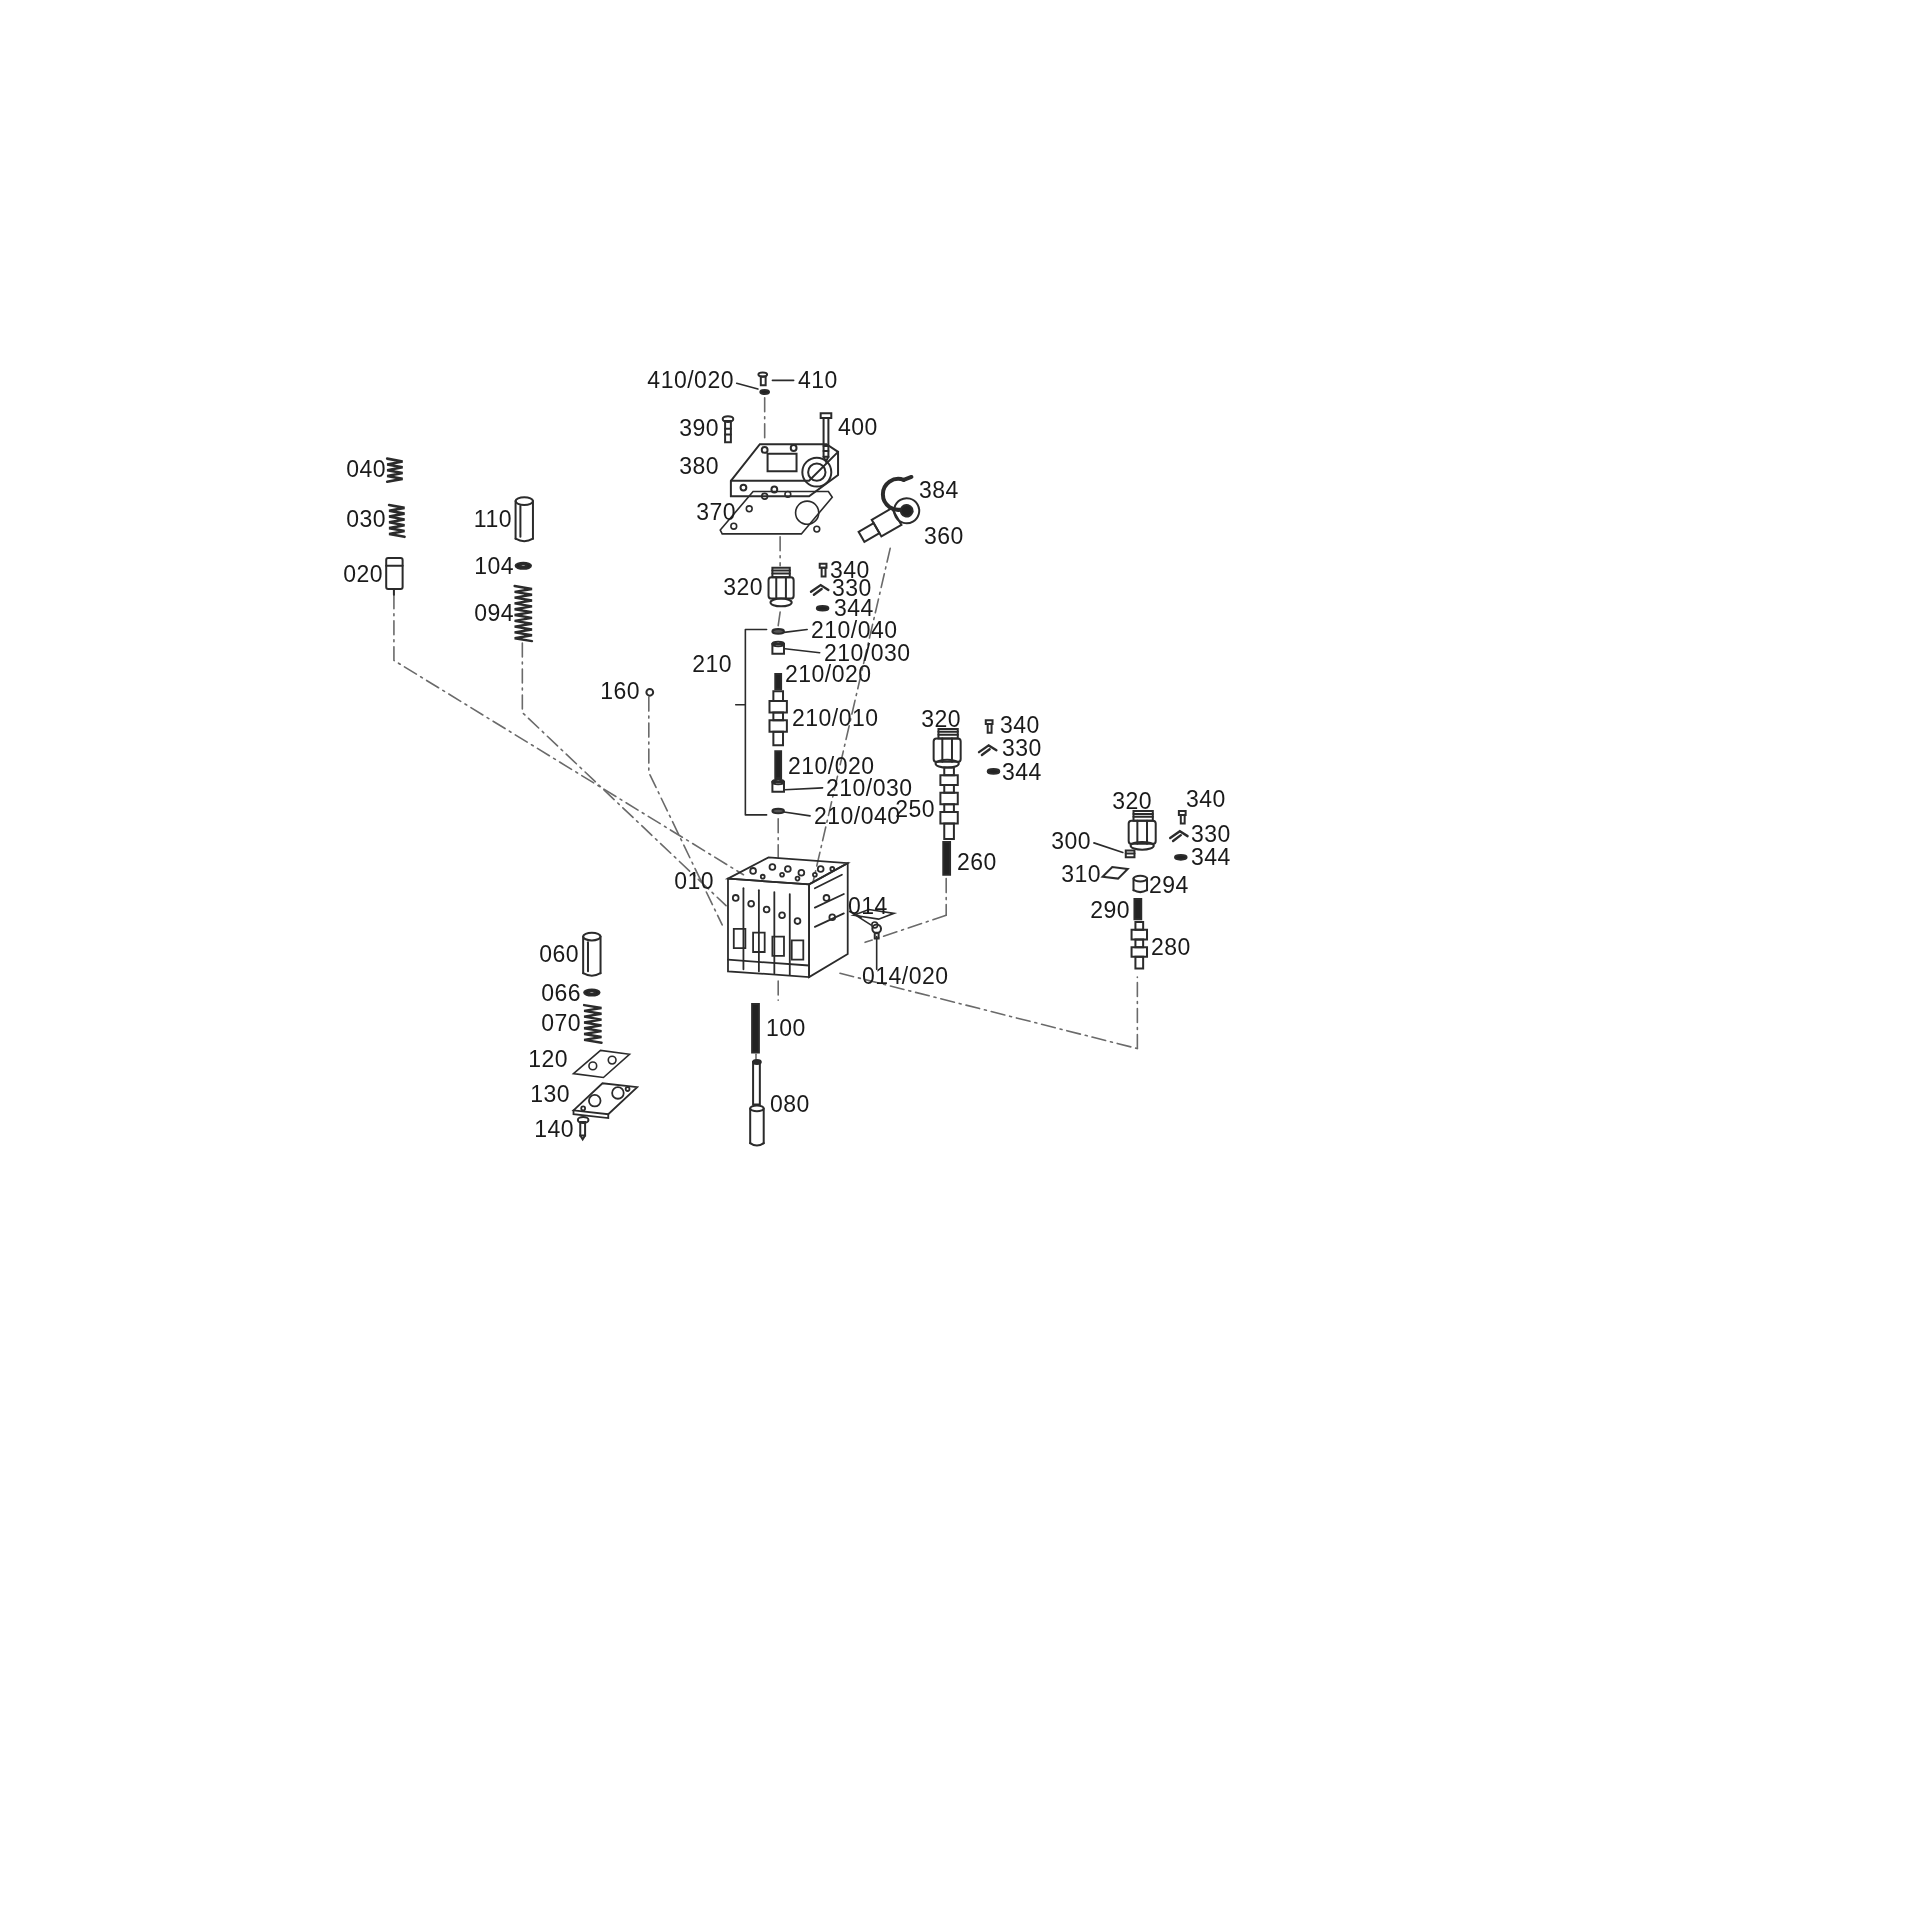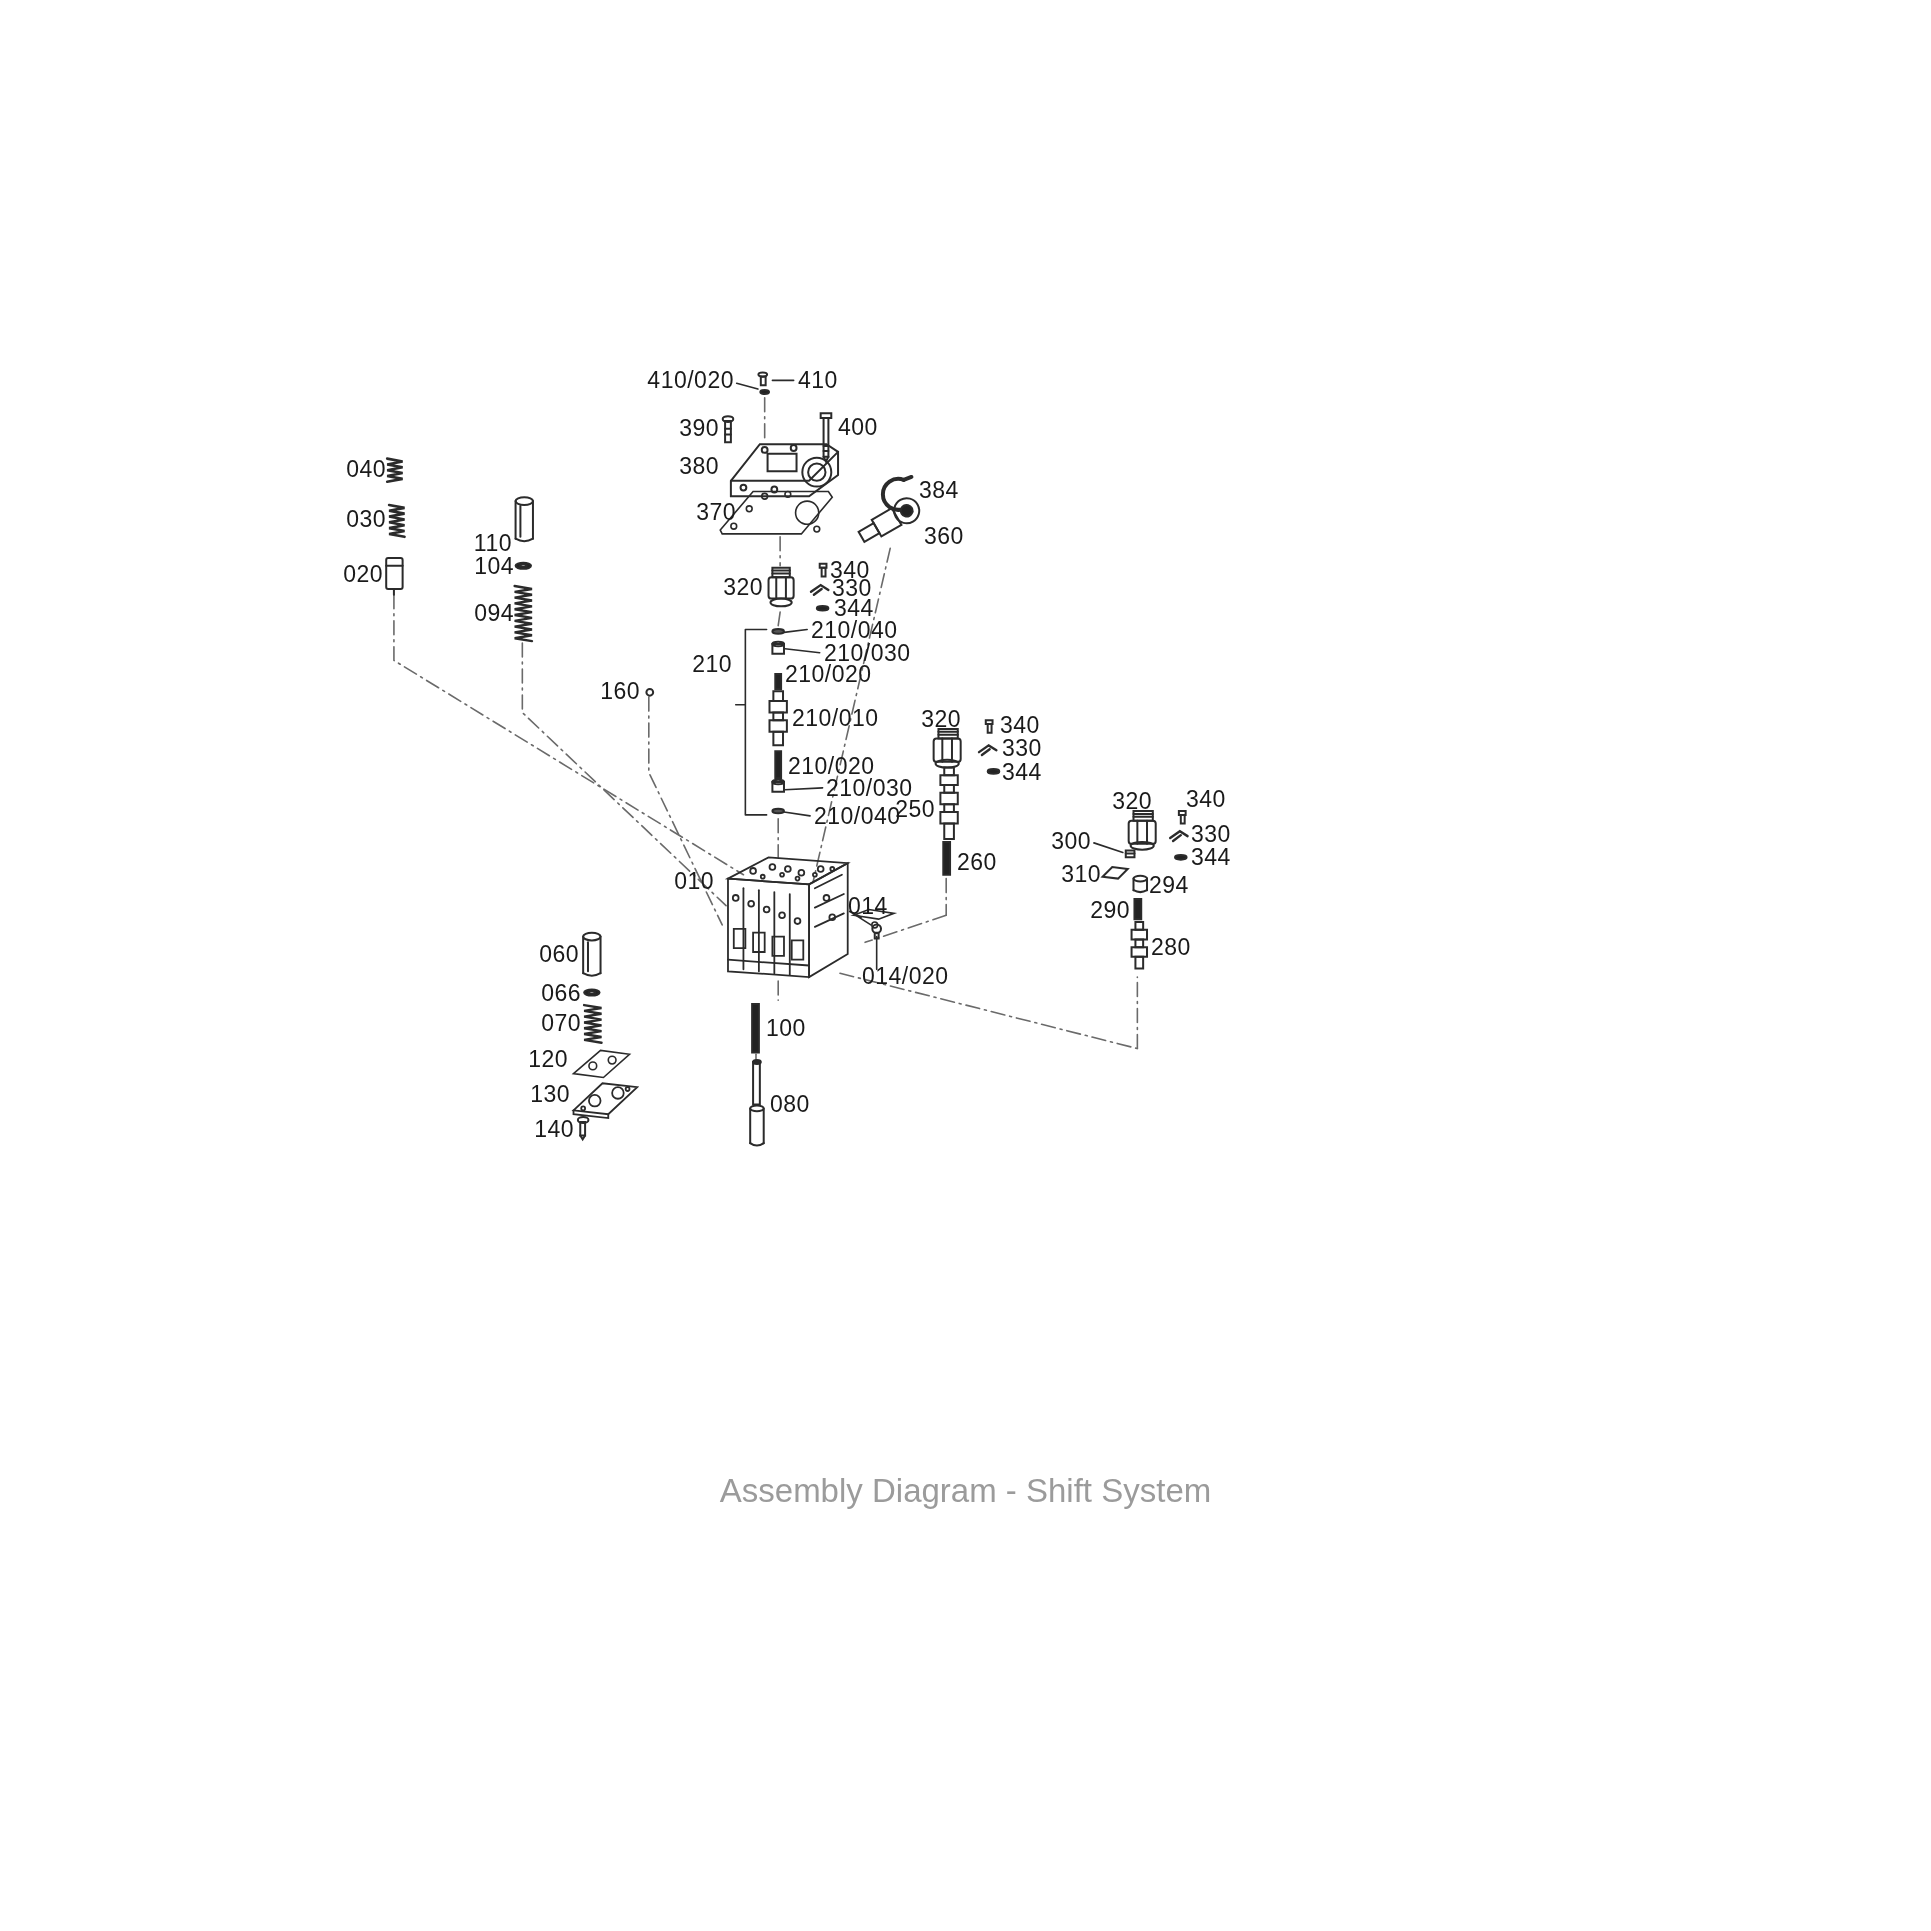--- a/index.html
+++ b/index.html
@@ -336,21 +336,21 @@
       <ellipse cx="784" cy="1148" rx="7" ry="3"></ellipse>
       <path d="M777,1148 L777,1184 M791,1148 L791,1184"></path>
       <path d="M777,1184 Q784,1189 791,1184"></path>
     </g>
   </svg>
 
   <div id="labels">
       <div class="part-label r" style="left: 386px; top: 469px;">040</div>
       <div class="part-label r" style="left: 386px; top: 519px;">030</div>
       <div class="part-label r" style="left: 383px; top: 574px;">020</div>
-      <div class="part-label r" style="left: 512px; top: 519px; margin-top: 24px;">110</div>
+      <div class="part-label r" style="left: 512px; top: 519px;">110</div>
       <div class="part-label r" style="left: 514px; top: 566px;">104</div>
       <div class="part-label r" style="left: 514px; top: 613px;">094</div>
       <div class="part-label r" style="left: 734px; top: 380px;">410/020</div>
       <div class="part-label" style="left: 798px; top: 380px;">410</div>
       <div class="part-label r" style="left: 719px; top: 428px;">390</div>
       <div class="part-label" style="left: 838px; top: 427px;">400</div>
       <div class="part-label r" style="left: 719px; top: 466px;">380</div>
       <div class="part-label r" style="left: 736px; top: 512px;">370</div>
       <div class="part-label" style="left: 919px; top: 490px;">384</div>
       <div class="part-label" style="left: 924px; top: 536px;">360</div>
@@ -388,15 +388,14 @@
       <div class="part-label r" style="left: 579px; top: 954px;">060</div>
       <div class="part-label r" style="left: 581px; top: 993px;">066</div>
       <div class="part-label r" style="left: 581px; top: 1023px;">070</div>
       <div class="part-label r" style="left: 568px; top: 1059px;">120</div>
       <div class="part-label r" style="left: 570px; top: 1094px;">130</div>
       <div class="part-label r" style="left: 574px; top: 1129px;">140</div>
       <div class="part-label" style="left: 766px; top: 1028px;">100</div>
       <div class="part-label" style="left: 770px; top: 1104px;">080</div>
     </div>
 
-  <div id="diagram-title">Assembly Diagram - Shift System</div>
 </div>
 
 
 </body></html>

